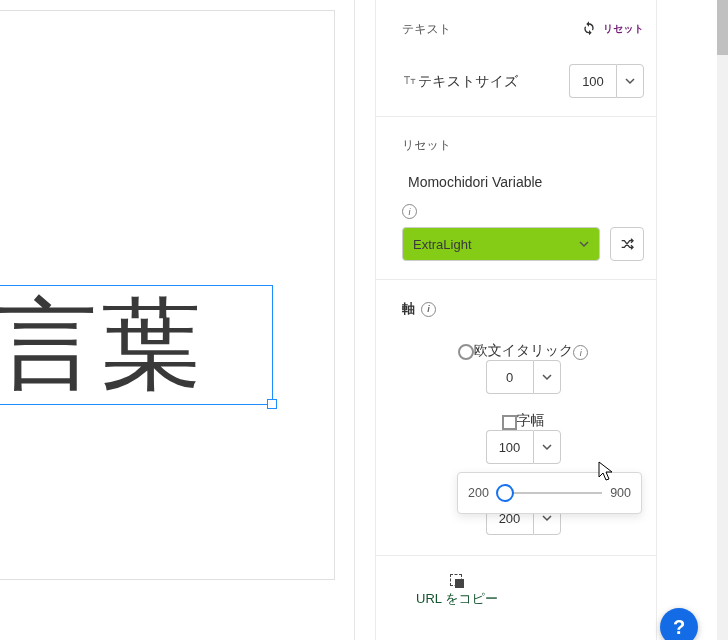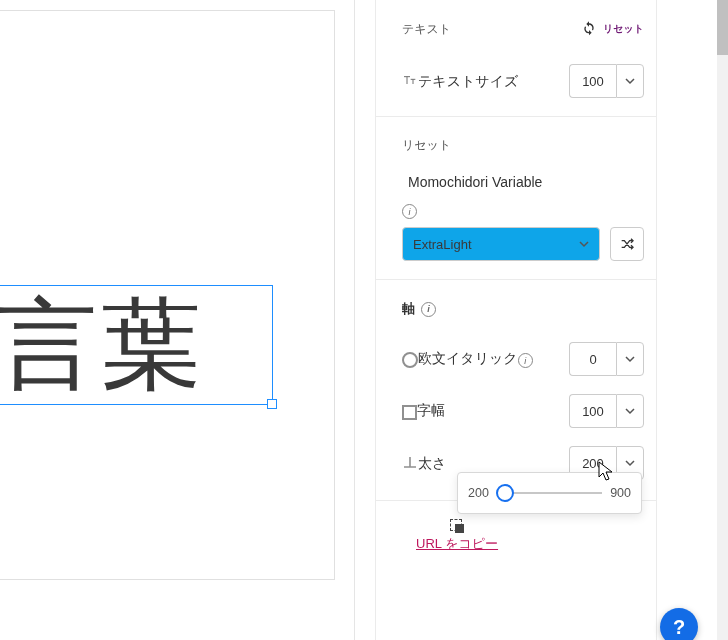--- a/index.html
+++ b/index.html
@@ -199,21 +199,21 @@
 .select {
   flex: 1;
   height: 32px;
   border: 1px solid #ccc;
   border-radius: 4px;
   display: flex;
   align-items: center;
   justify-content: space-between;
   padding: 0 10px;
   cursor: pointer;
-  background: #0ea5e9;
+  background: #84cc16;
 }
 .shuffle-btn {
   width: 32px;
   height: 32px;
   border: 1px solid #ccc;
   border-radius: 4px;
   background: #fff;
   display: flex;
   align-items: center;
   justify-content: center;
@@ -229,20 +229,21 @@
   gap: 6px;
   font-size: 13px;
   color: #333;
   font-weight: 600;
 }
 .axis-rows { margin-top: 24px; display: flex; flex-direction: column; gap: 18px; }
 .axis-row {
   display: flex;
   align-items: center;
   justify-content: space-between;
+  flex-direction: column;
 }
 .radio-shell {
   width: 16px; height: 16px; border: 2px solid #909090; border-radius: 50%;
   display: inline-block; box-sizing: border-box;
 }
 .checkbox-shell {
   width: 15px; height: 15px; border: 2px solid #909090;
   display: inline-block; box-sizing: border-box;
 }
 .weight-icon svg { stroke: #909090; }
@@ -294,22 +295,21 @@
   gap: 36px;
   padding: 18px 12px 22px 40px;
 }
 .copy-btn {
   display: flex;
   flex-direction: column;
   align-items: center;
   gap: 2px;
   cursor: pointer;
   font-size: 13px;
-  color: #be185d;
-  text-decoration: underline;
+  color: #14532d;
 }
 .copy-btn .copy-ico { width: 14px; height: 14px; position: relative; }
 .copy-btn .copy-ico .back { position:absolute; width:10px; height:10px; border:1.5px dashed #444; left:0; top:0; }
 .copy-btn .copy-ico .front { position:absolute; width:9px; height:9px; background:#444; left:5px; top:5px; }
 .help-fab {
   position: absolute;
   right: 34px;
   bottom: -6px;
   width: 38px;
   height: 38px;

